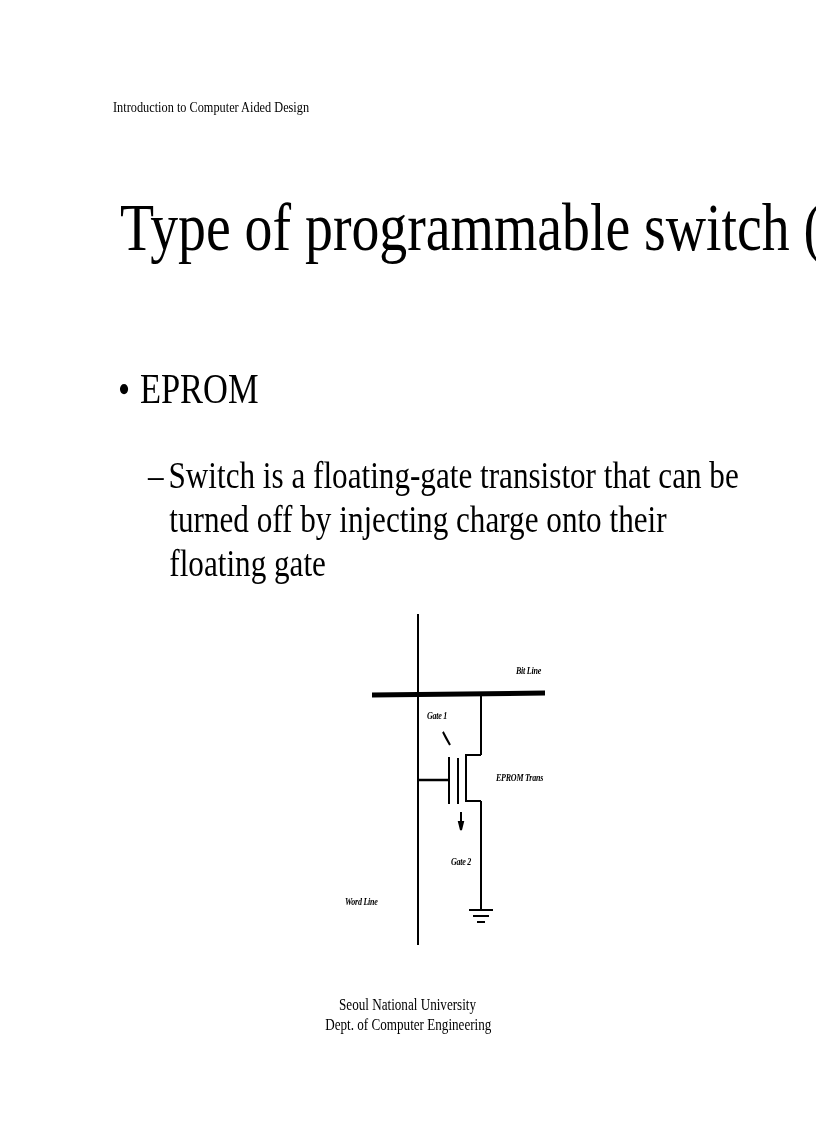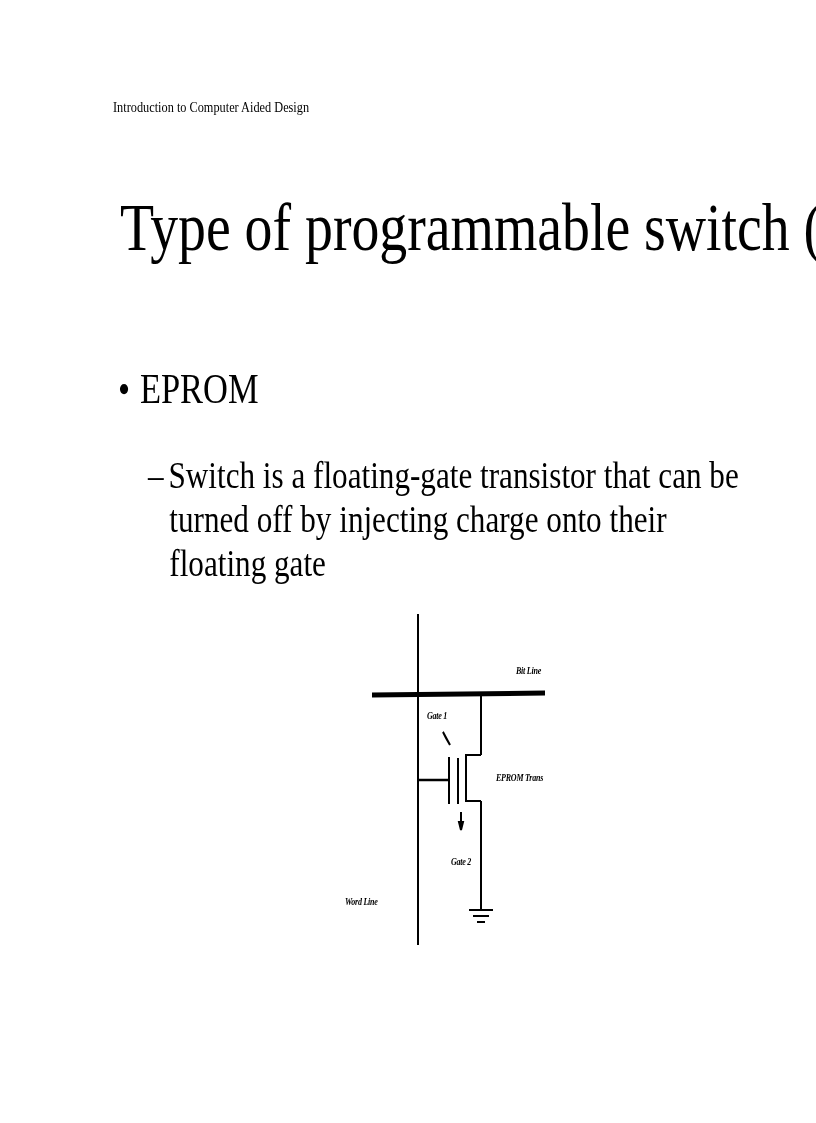--- a/index.html
+++ b/index.html
@@ -71,13 +71,15 @@
     <path d="M131 212 L131 230 L129 222 L133 222 L131 230" fill="#000" stroke="#000" stroke-width="2"></path>
   </svg>
   <span class="lbl" style="left:186px; top:65px;">Bit Line</span>
   <span class="lbl" style="left:97px; top:110px;">Gate 1</span>
   <span class="lbl" style="left:166px; top:172px;">EPROM Trans</span>
   <span class="lbl" style="left:121px; top:256px;">Gate 2</span>
   <span class="lbl" style="left:15px; top:296px;">Word Line</span>
 </div>
 
 <div class="footer">
+  <div><span>Seoul National University</span></div>
+  <div><span>Dept. of Computer Engineering</span></div>
 </div>
 
 </body></html>

